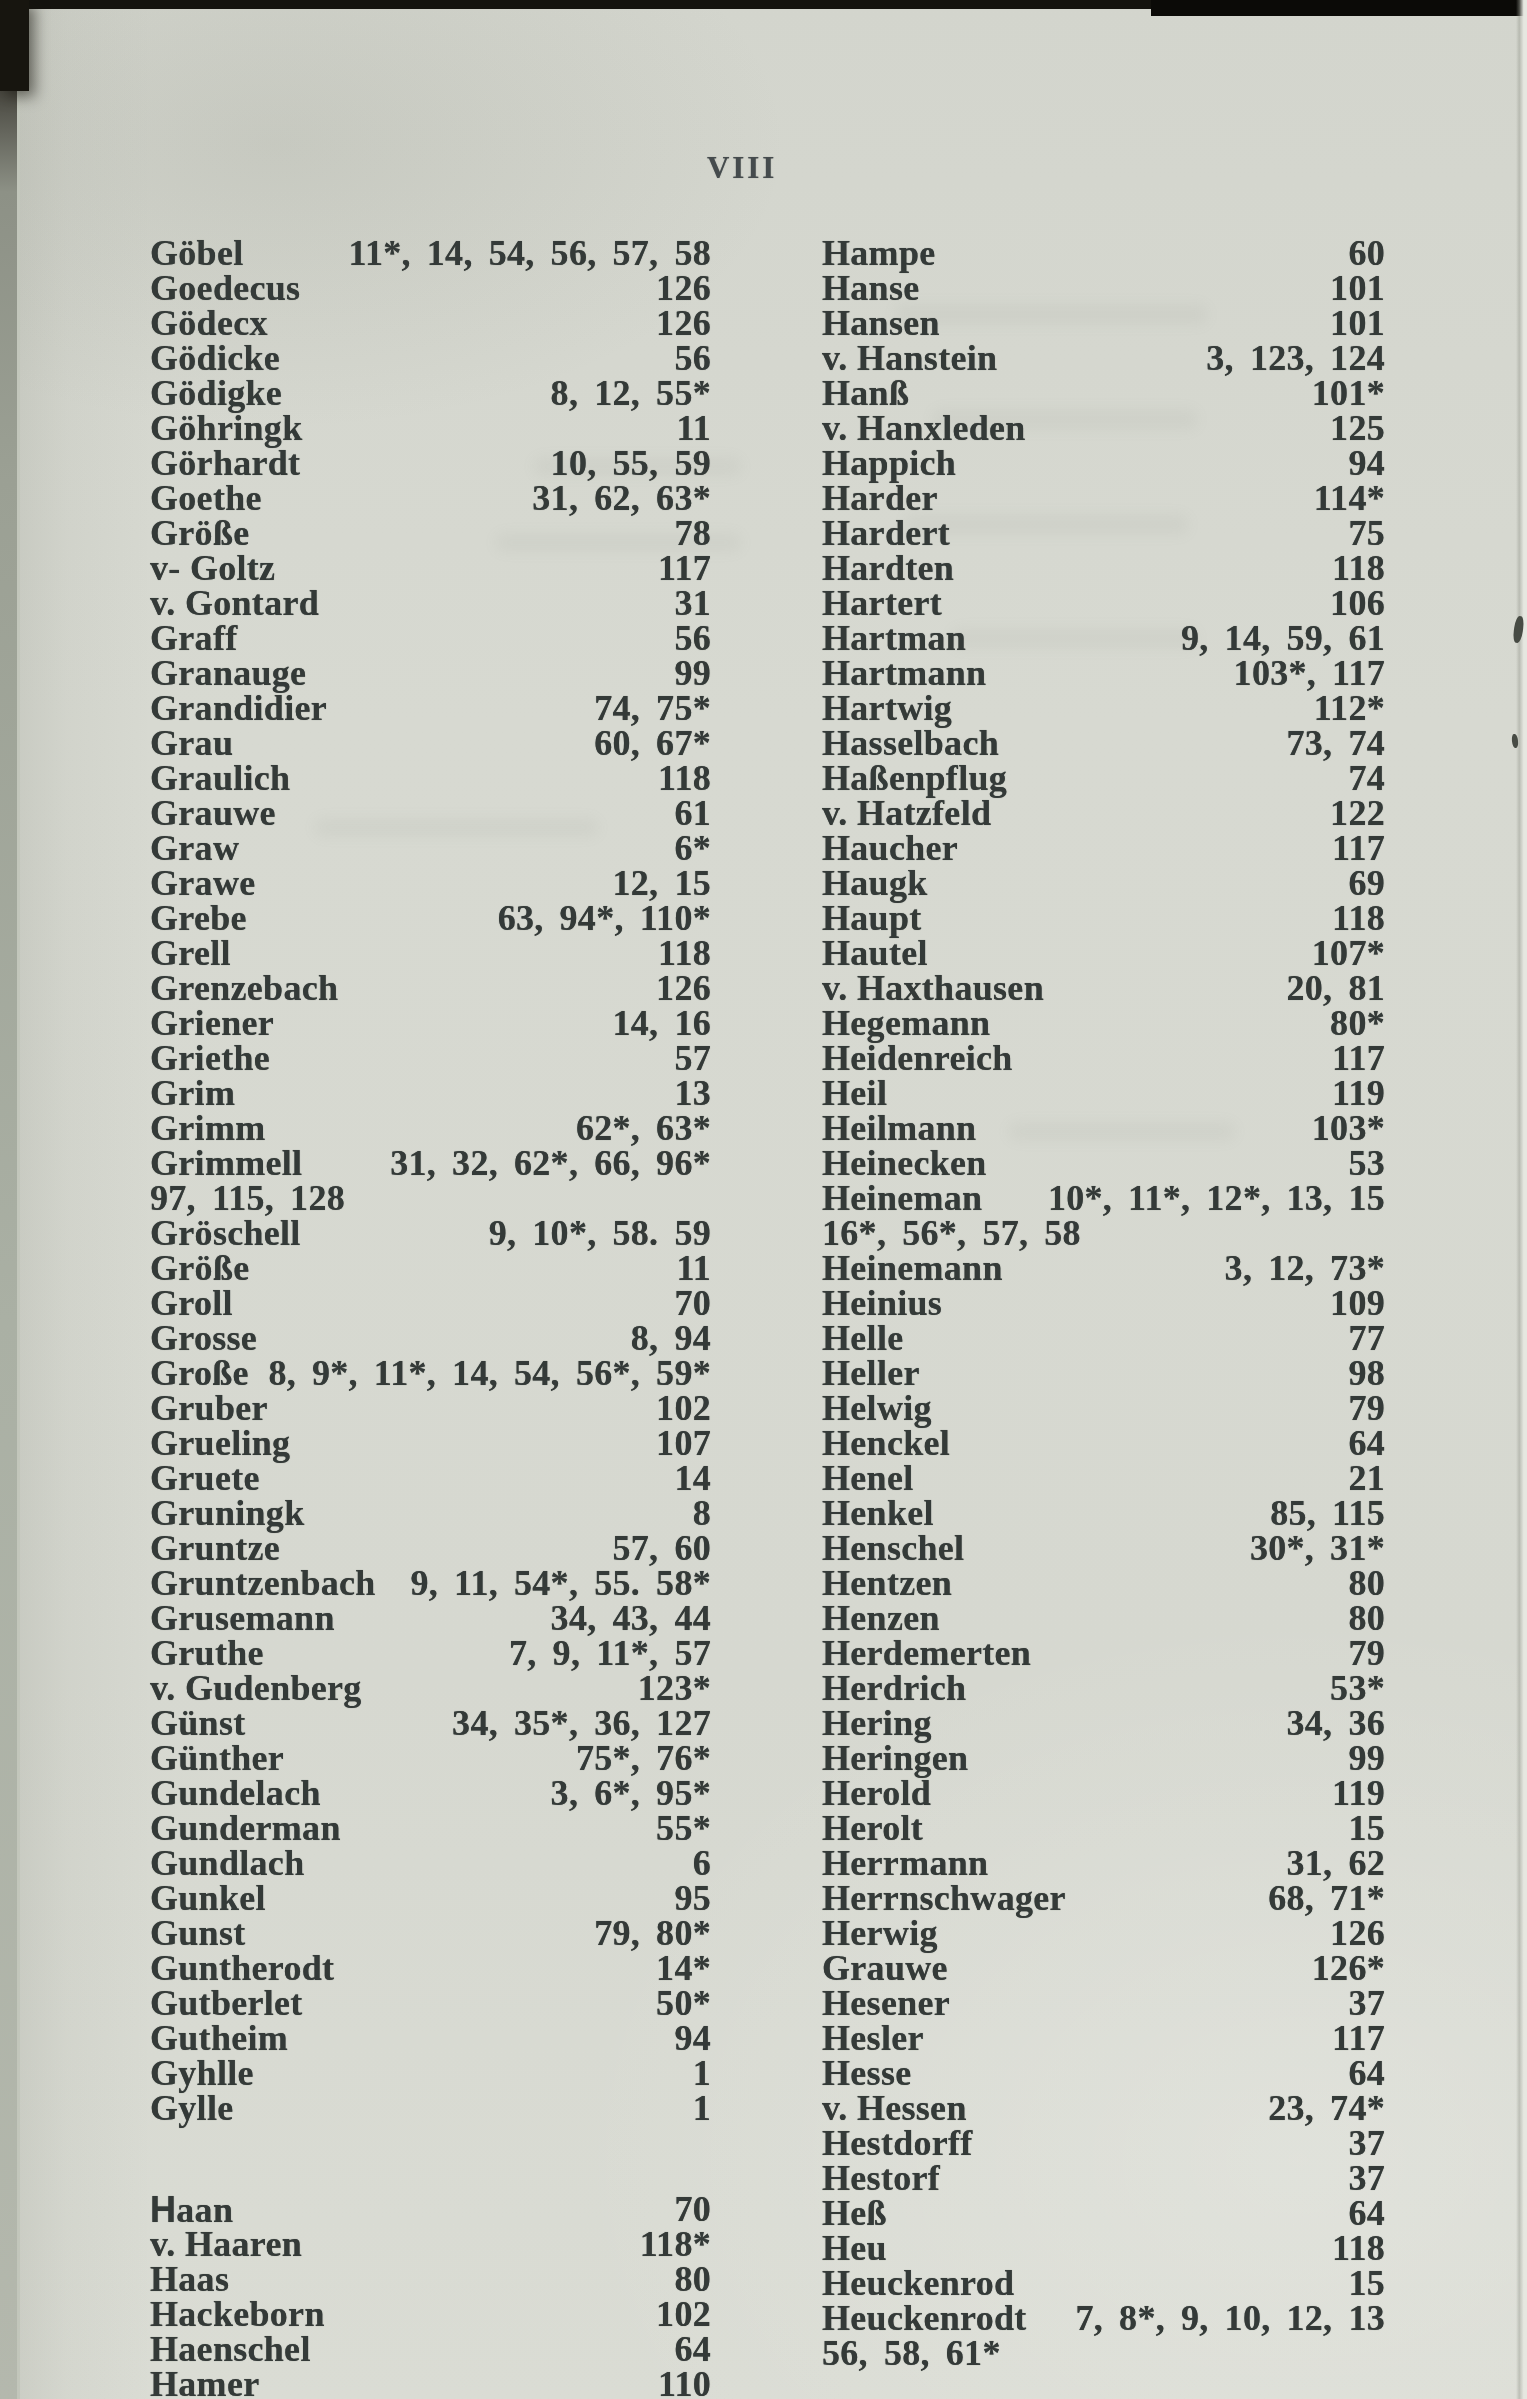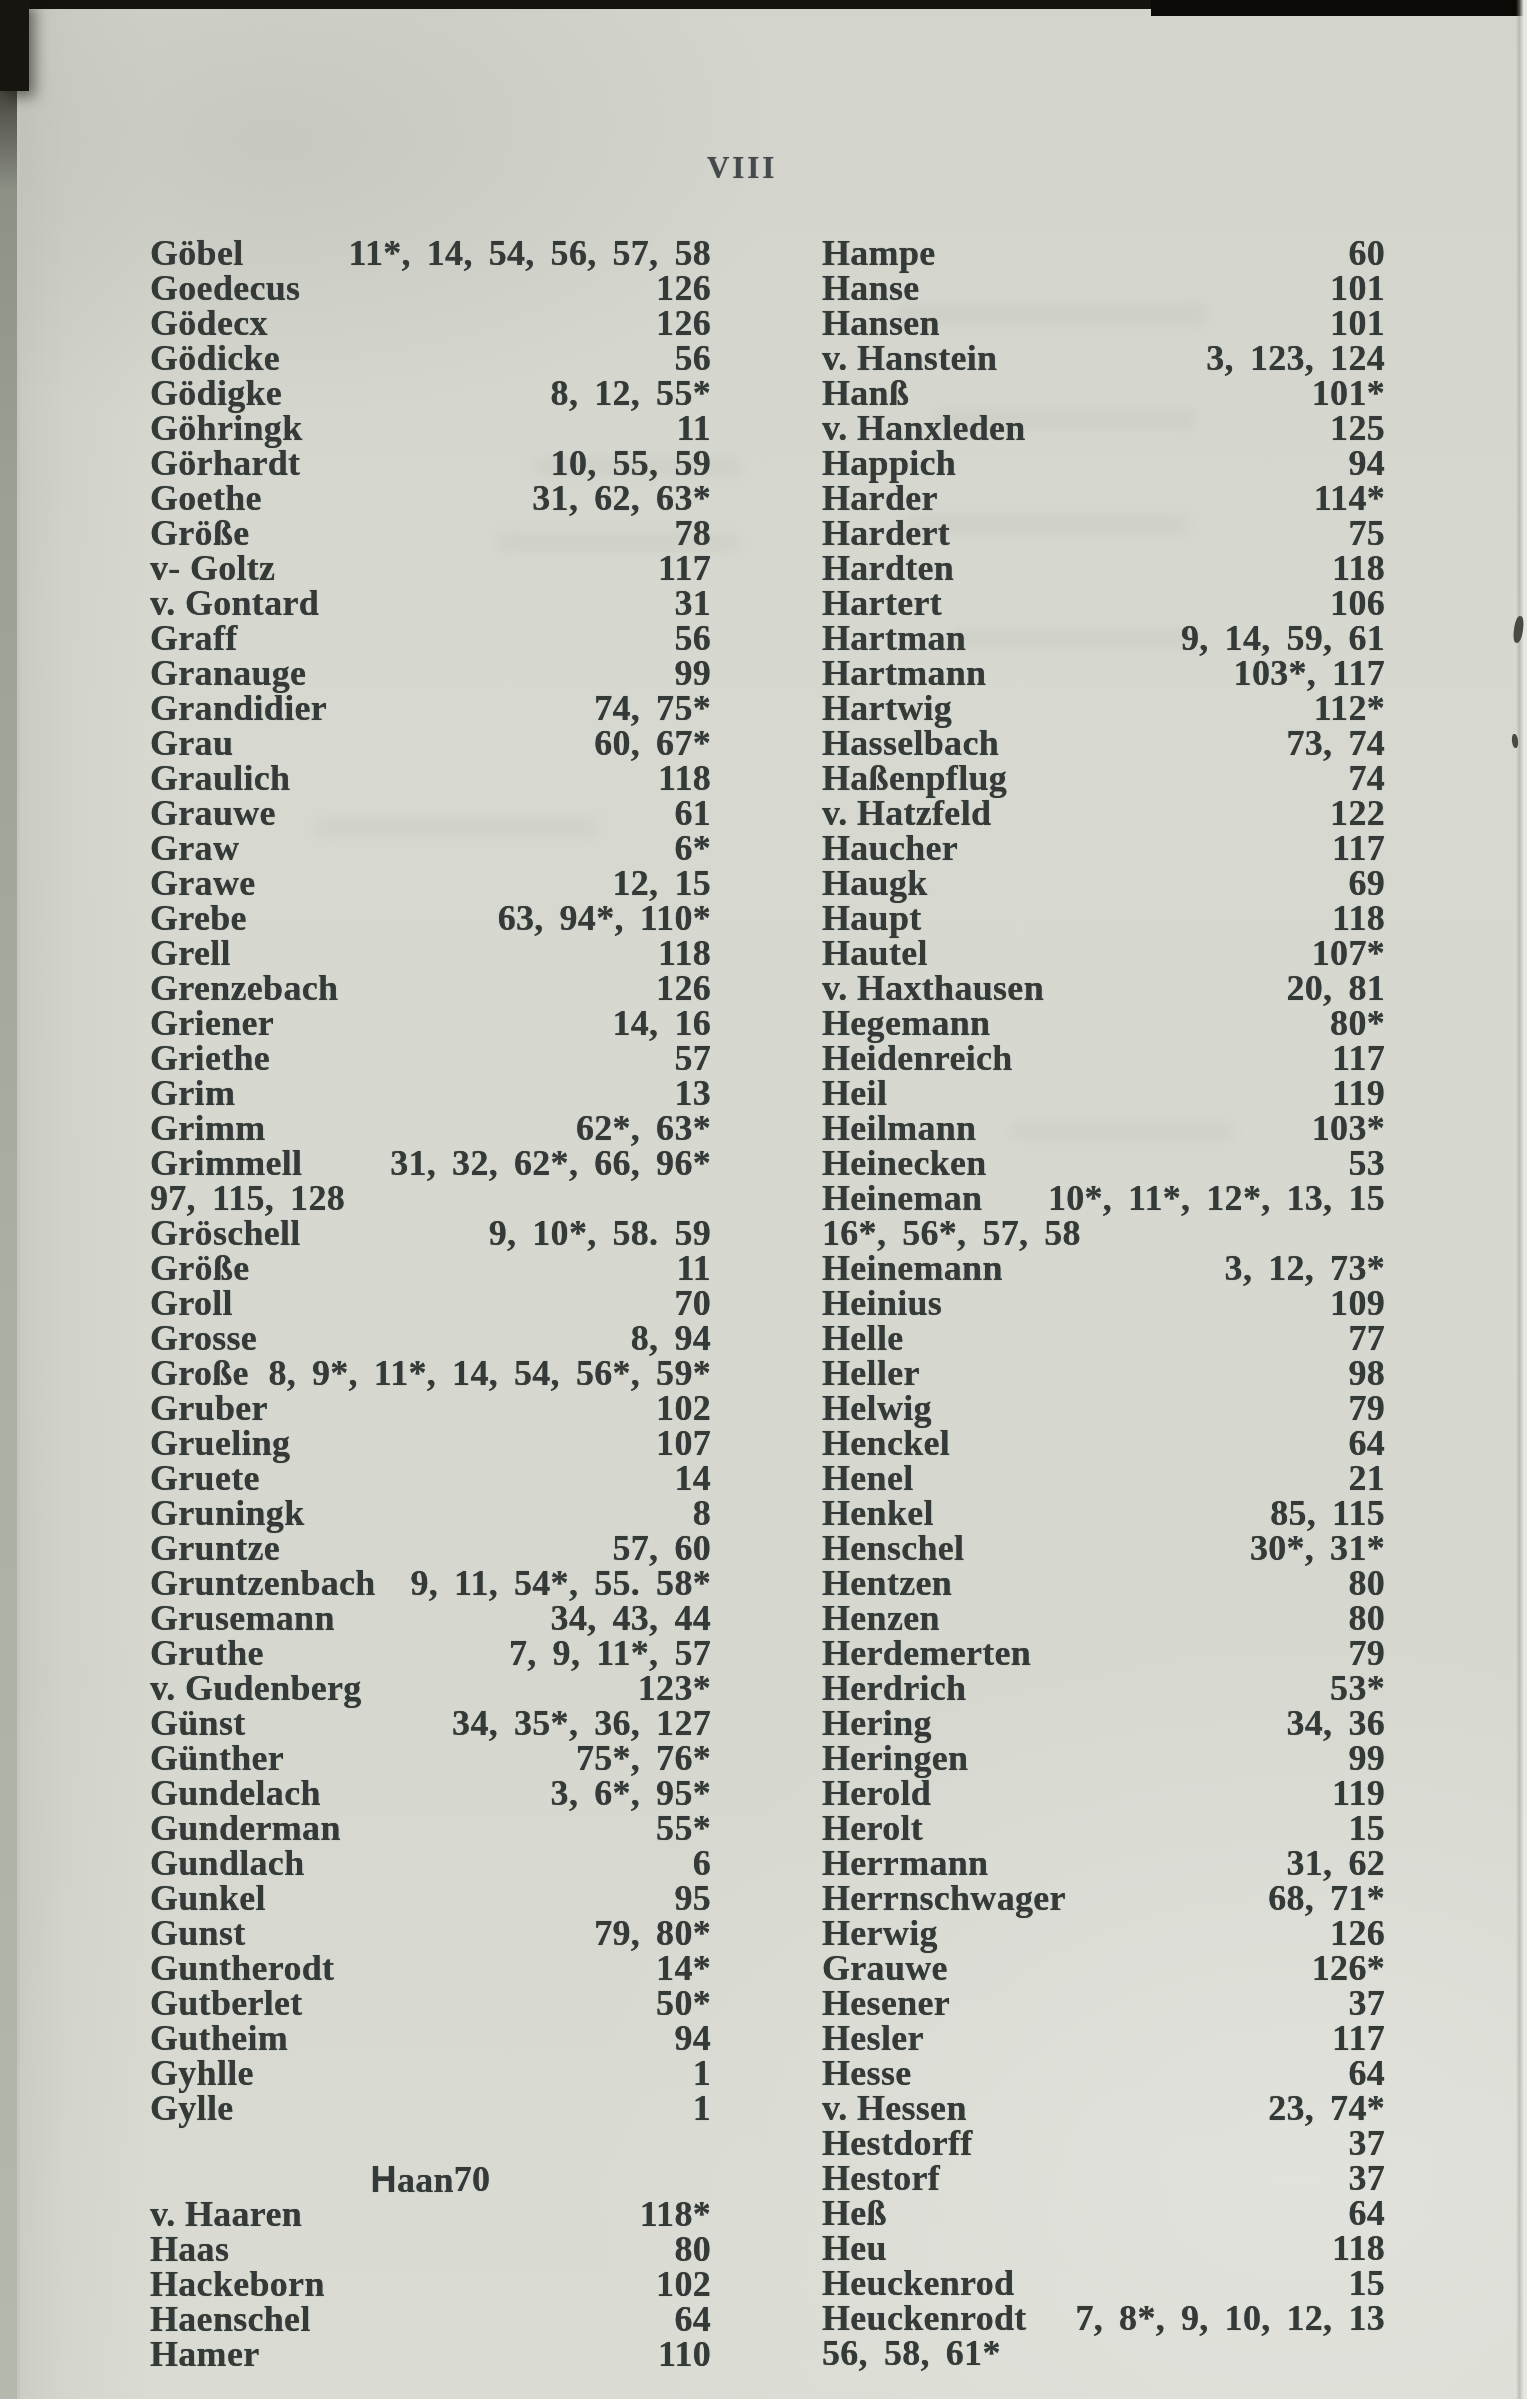--- a/index.html
+++ b/index.html
@@ -33,21 +33,21 @@
   .header{position:absolute;top:150px;left:707px;width:118px;
     font-size:31px;font-weight:bold;letter-spacing:2.9px;color:#454b4d;
     text-shadow:0 0 1px rgba(60,66,64,.5);}
   
   .col{position:absolute;top:236px;font-size:36px;font-weight:bold;
     text-shadow:0 0 0.7px rgba(42,48,45,.75);letter-spacing:0.3px;}
   .col-left{left:150px;width:561px;}
   .col-right{left:814px;width:563px;margin-left:8px;}
   .entry{display:flex;justify-content:space-between;height:35px;line-height:35px;white-space:pre;}
   .entry.cont{justify-content:flex-start;}
-  .entry.gap{margin-top:36px;justify-content:center;}
+  .entry.gap{margin-top:66px;}
   .name{display:inline-block;}
   .name.bold-first::first-letter{font-family:"Liberation Sans",sans-serif;font-weight:900;}
   .pages{word-spacing:6.7px;text-align:right;}
 </style>
 </head>
 <body>
 
 <div class="page">
 
   <div class="band-top"></div>

